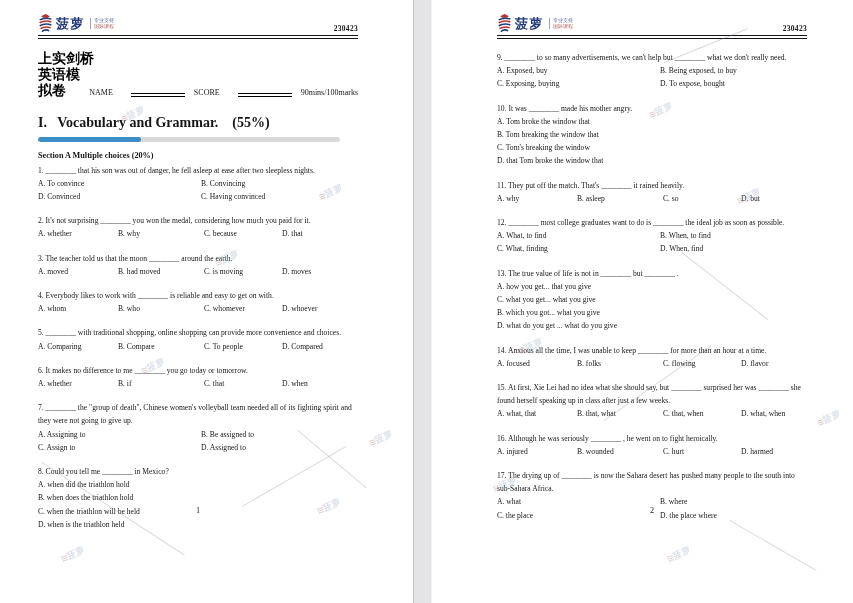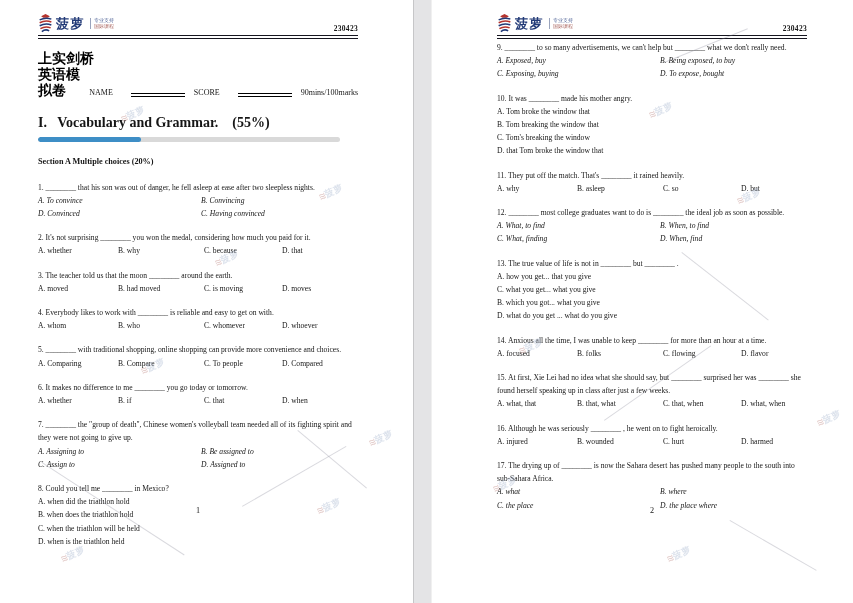--- a/index.html
+++ b/index.html
@@ -43,29 +43,29 @@
     font-size:14px; color:#000; line-height:16px; }
   .field { display:flex; align-items:flex-end; gap:18px; font-size:8px; line-height:10px; }
   .dline { display:inline-block; width:54px; height:4px; margin-bottom:1px;
     border-top:1px solid #000; border-bottom:1px solid #000; }
   .marks { font-size:8px; line-height:10px; }
 
   .section-heading { margin-top:17px; font-weight:bold; font-size:14px; white-space:pre; }
   .bar { margin-top:6px; width:302px; height:4.5px; background:#d9d9d9;
     border-radius:2.5px; overflow:hidden; }
   .bar-fill { height:100%; border-radius:2.5px; }
-  .subsection { margin-top:15px; font-weight:bold; font-size:8.2px; }
+  .subsection { margin-top:9px; font-weight:bold; font-size:8.2px; }
 
   
-  .questions { margin-top:15px; }
-  #page2 .questions { margin-top:2px; }
+  .questions { margin-top:4px; }
+  #page2 .questions { margin-top:12px; }
   .question { margin-bottom:11px; }
   .stem, .opt { font-size:7.6px; line-height:13.2px; }
   .opt-4 { display:grid; grid-template-columns:80px 86px 78px auto; }
-  .opt-2 { display:grid; grid-template-columns:163px auto;font-style:italic; }
+  .opt-2 { display:grid; grid-template-columns:163px auto; }
   .opt-list .opt { display:block; }
 
   .page-num { position:absolute; bottom:16px; font-size:8.2px; text-align:center; }
   #page1 .page-num { left:38px; width:320px; }
   #page2 .page-num { left:65px; width:310px; }
 
   
   .wm { position:absolute; white-space:nowrap; font-size:9px; opacity:0.40;
     font-family:"Liberation Sans","DejaVu Sans",sans-serif; font-weight:bold;
     pointer-events:none; }

